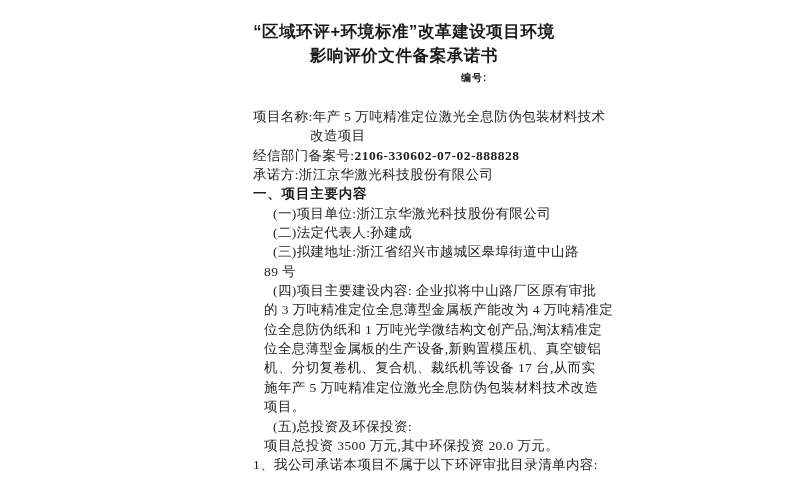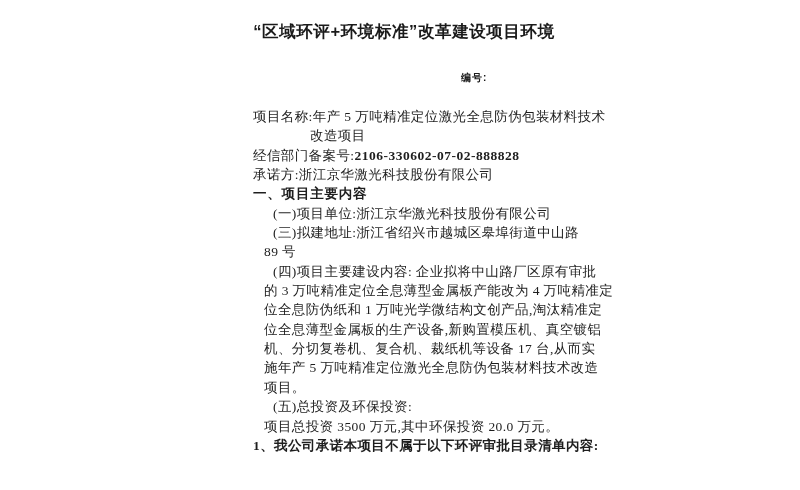--- a/index.html
+++ b/index.html
@@ -56,30 +56,31 @@
   }
   .ln { height: 19.35px; white-space: nowrap; }
   .ind-item { padding-left: 20px; }   
   .ind-body { padding-left: 11px; }   
   .ind-cont { padding-left: 57px; }   
   .heading {
     font-family: "Liberation Sans", "DejaVu Sans", sans-serif;
     font-weight: 700;
     letter-spacing: 0.8px;
   }
-  .b { font-weight: 700; }
+  .b { font-weight: 400; }
   .num { font-weight: 700; letter-spacing: 0.5px; }
 </style>
 </head>
 <body>
 
 <div class="page">
 
   <div class="title">
     <div>“区域环评+环境标准”改革建设项目环境</div>
+    <div>影响评价文件备案承诺书</div>
   </div>
 
   <div class="serial">
     <span>编号:</span><span class="serial-value"></span>
   </div>
 
   <div class="doc-body">
 
     <div class="ln">
       <span>项目名称:</span><span>年产 5 万吨精准定位激光全息防伪包装材料技术</span>
@@ -90,20 +91,21 @@
       <span>经信部门备案号:</span><span class="num">2106-330602-07-02-888828</span>
     </div>
 
     <div class="ln">
       <span>承诺方:</span><span>浙江京华激光科技股份有限公司</span>
     </div>
 
     <div class="ln heading">一、项目主要内容</div>
 
     <div class="ln ind-item">(一)项目单位:浙江京华激光科技股份有限公司</div>
+    <div class="ln ind-item">(二)法定代表人:孙建成</div>
     <div class="ln ind-item">(三)拟建地址:浙江省绍兴市越城区皋埠街道中山路</div>
     <div class="ln ind-body">89 号</div>
 
     <div class="ln ind-item">(四)项目主要建设内容: 企业拟将中山路厂区原有审批</div>
     <div class="ln ind-body">的 3 万吨精准定位全息薄型金属板产能改为 4 万吨精准定</div>
     <div class="ln ind-body">位全息防伪纸和 1 万吨光学微结构文创产品,淘汰精准定</div>
     <div class="ln ind-body">位全息薄型金属板的生产设备,新购置模压机、真空镀铝</div>
     <div class="ln ind-body">机、分切复卷机、复合机、裁纸机等设备 17 台,从而实</div>
     <div class="ln ind-body">施年产 5 万吨精准定位激光全息防伪包装材料技术改造</div>
     <div class="ln ind-body">项目。</div>

